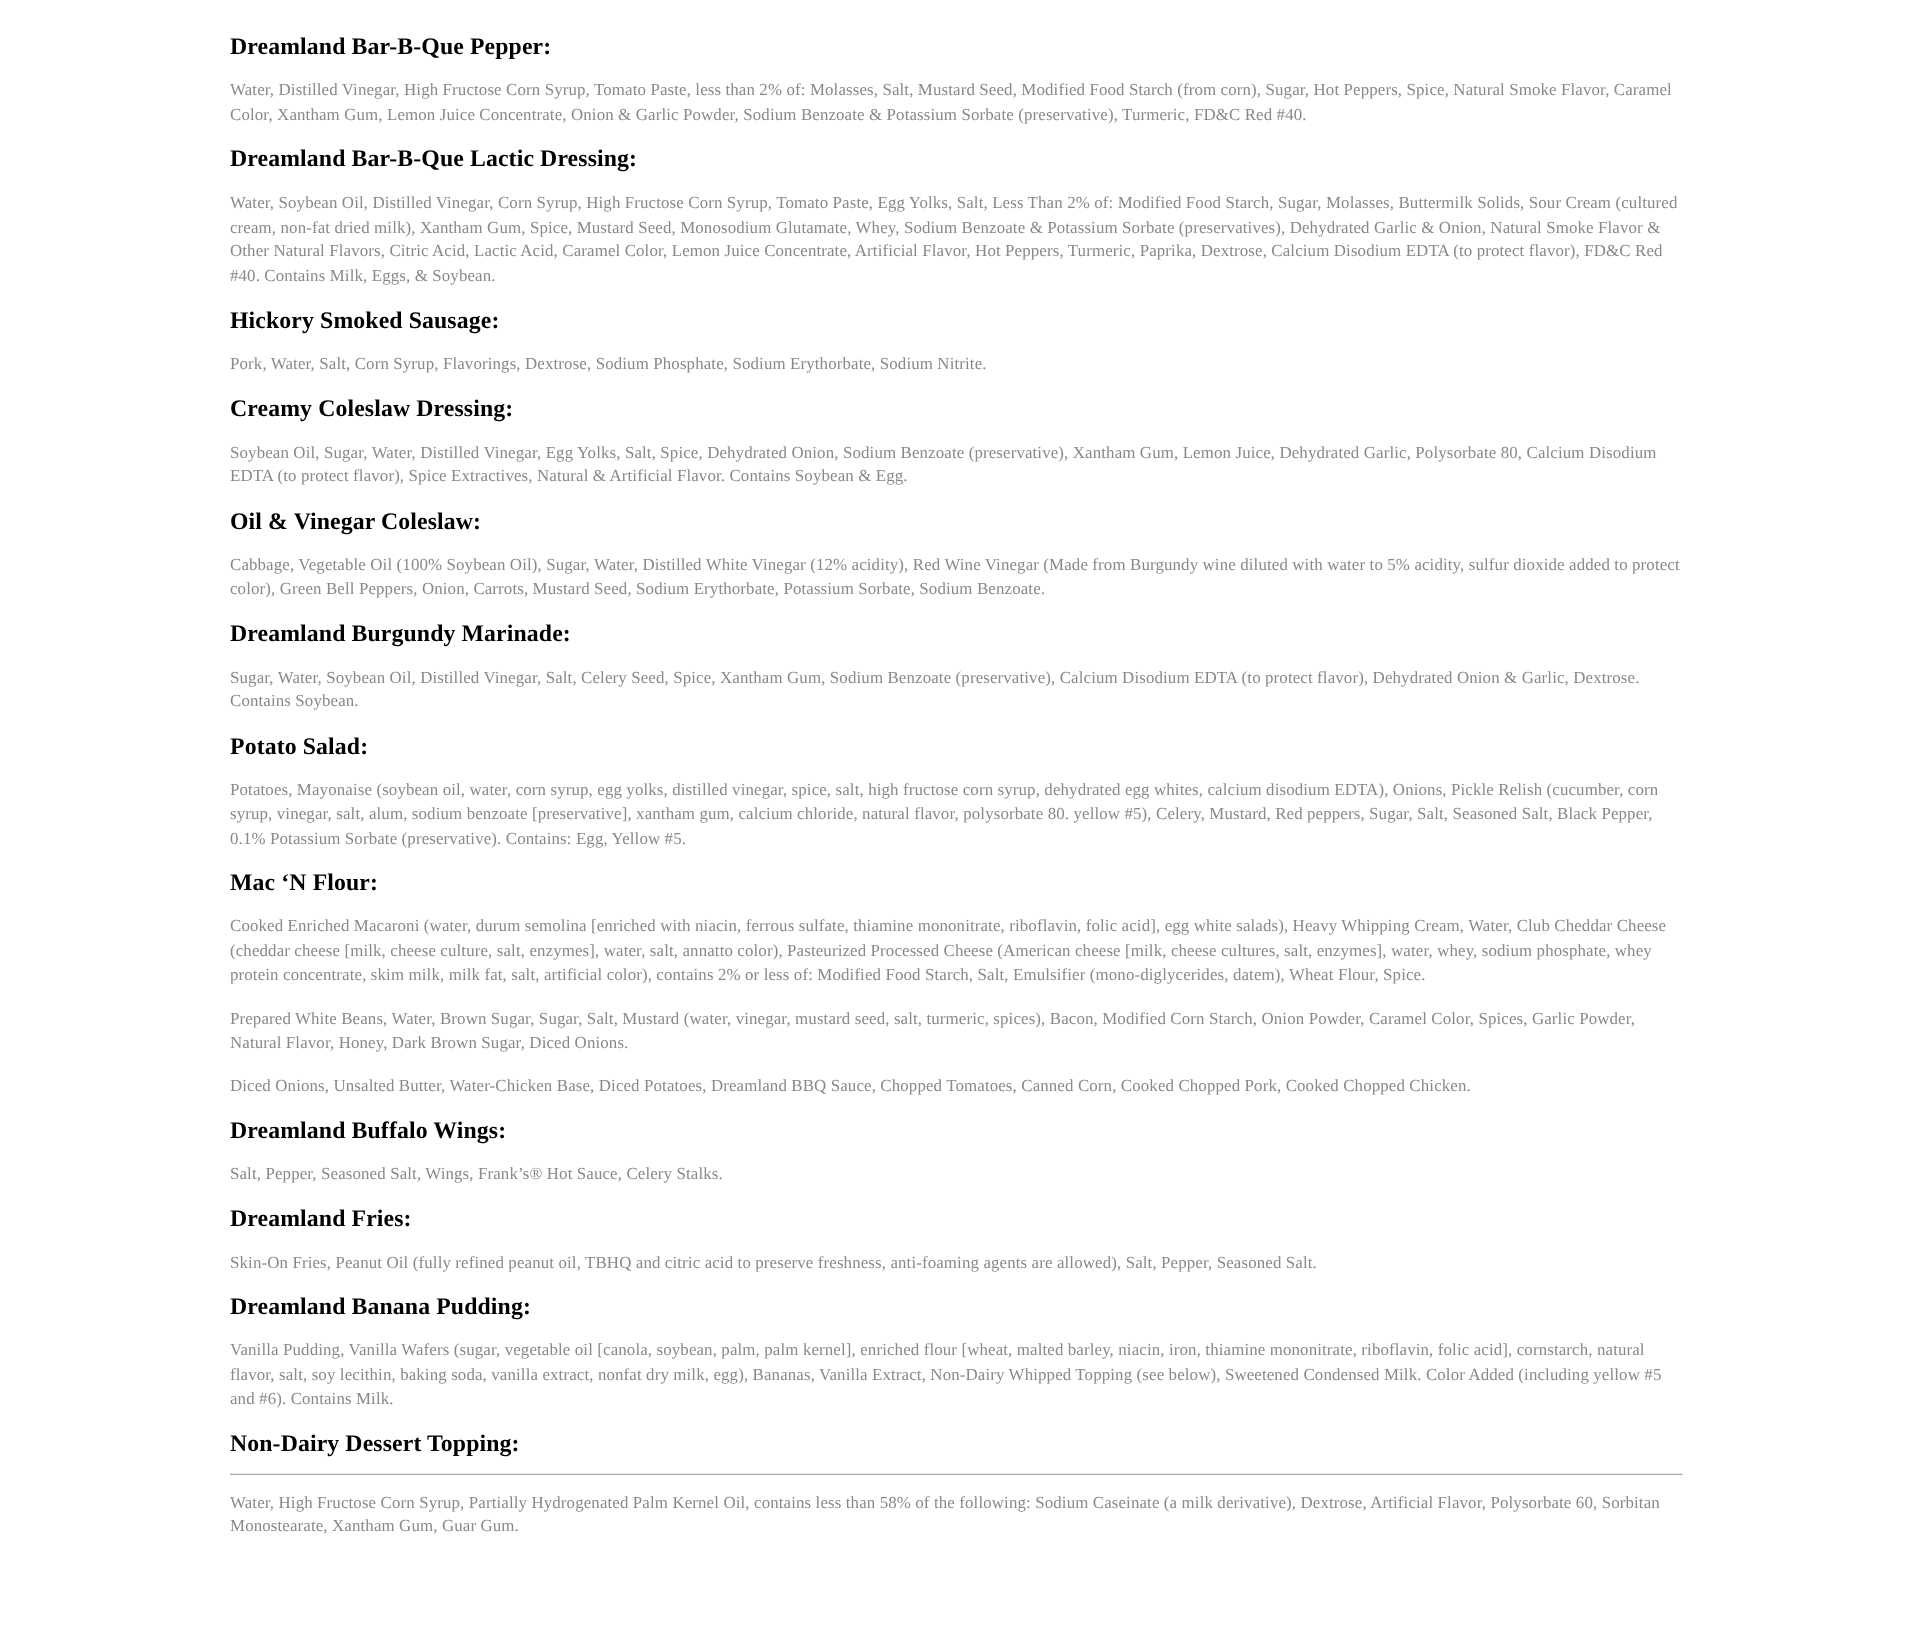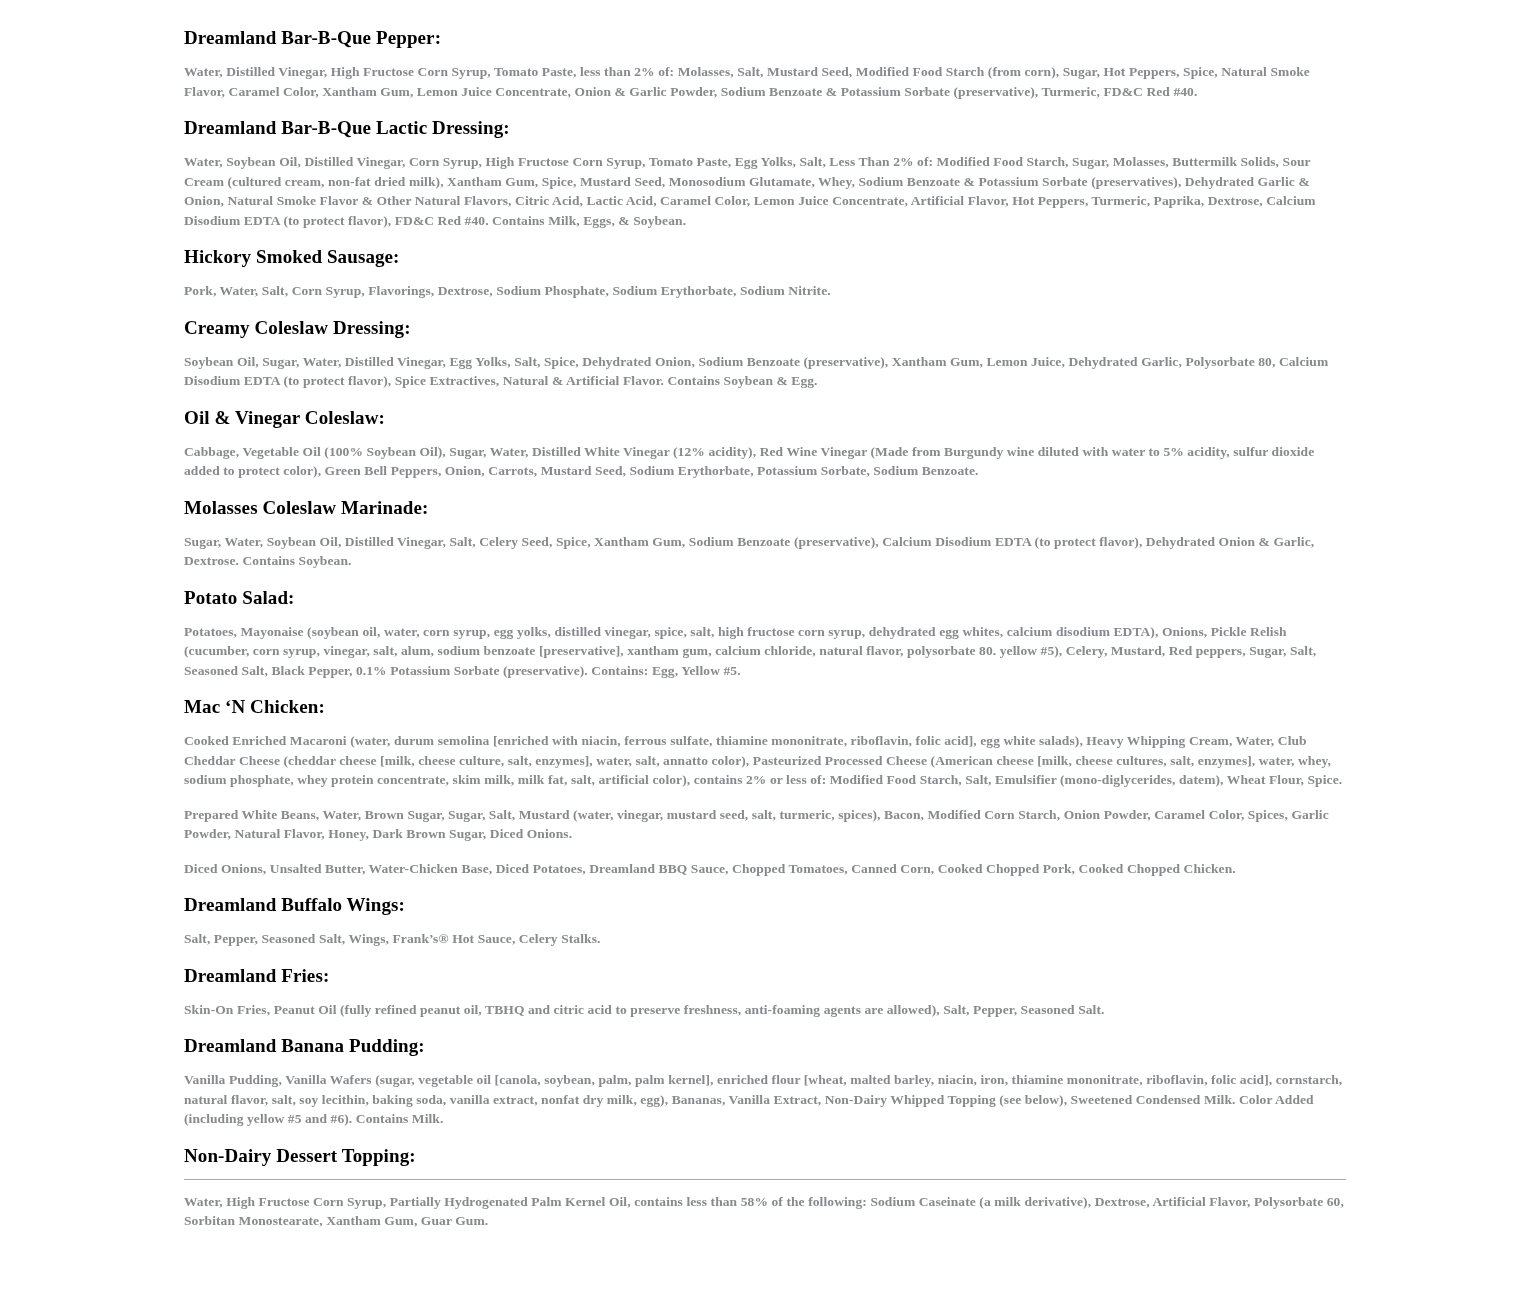--- a/index.html
+++ b/index.html
@@ -27,21 +27,21 @@
     font-size: 19px;
     line-height: 24px;
     font-weight: 700;
     color: var(--heading-color);
     margin: 0 0 11px 0;
     letter-spacing: 0.1px;
   }
   .section-body {
     font-size: 13.5px;
     line-height: 19.5px;
-    font-weight: 700;
+    font-weight: 400;
     color: var(--body-color);
     margin: 12px 0 15px 0;
     letter-spacing: 0.1px;
   }
   .section-divider {
     border: none;
     border-top: 1px solid var(--divider-color);
     margin: 2px 0 9px 0;
     height: 0;
   }
@@ -75,33 +75,33 @@
     <p class="section-body">Soybean Oil, Sugar, Water, Distilled Vinegar, Egg Yolks, Salt, Spice, Dehydrated Onion, Sodium Benzoate (preservative), Xantham Gum, Lemon Juice, Dehydrated Garlic, Polysorbate 80, Calcium Disodium EDTA (to protect flavor), Spice Extractives, Natural &amp; Artificial Flavor. Contains Soybean &amp; Egg.</p>
   </section>
 
   <section class="section">
     <h2 class="section-title">Oil &amp; Vinegar Coleslaw:</h2>
 
     <p class="section-body">Cabbage, Vegetable Oil (100% Soybean Oil), Sugar, Water, Distilled White Vinegar (12% acidity), Red Wine Vinegar (Made from Burgundy wine diluted with water to 5% acidity, sulfur dioxide added to protect color), Green Bell Peppers, Onion, Carrots, Mustard Seed, Sodium Erythorbate, Potassium Sorbate, Sodium Benzoate.</p>
   </section>
 
   <section class="section">
-    <h2 class="section-title">Molasses Coleslaw Marinade:</h2>
+    <h2 class="section-title">Dreamland Burgundy Marinade:</h2>
 
     <p class="section-body">Sugar, Water, Soybean Oil, Distilled Vinegar, Salt, Celery Seed, Spice, Xantham Gum, Sodium Benzoate (preservative), Calcium Disodium EDTA (to protect flavor), Dehydrated Onion &amp; Garlic, Dextrose. Contains Soybean.</p>
   </section>
 
   <section class="section">
     <h2 class="section-title">Potato Salad:</h2>
 
     <p class="section-body">Potatoes, Mayonaise (soybean oil, water, corn syrup, egg yolks, distilled vinegar, spice, salt, high fructose corn syrup, dehydrated egg whites, calcium disodium EDTA), Onions, Pickle Relish (cucumber, corn syrup, vinegar, salt, alum, sodium benzoate [preservative], xantham gum, calcium chloride, natural flavor, polysorbate 80. yellow #5), Celery, Mustard, Red peppers, Sugar, Salt, Seasoned Salt, Black Pepper, 0.1% Potassium Sorbate (preservative). Contains: Egg, Yellow #5.</p>
   </section>
 
   <section class="section">
-    <h2 class="section-title">Mac ‘N Chicken:</h2>
+    <h2 class="section-title">Mac ‘N Flour:</h2>
 
     <p class="section-body">Cooked Enriched Macaroni (water, durum semolina [enriched with niacin, ferrous sulfate, thiamine mononitrate, riboflavin, folic acid], egg white salads), Heavy Whipping Cream, Water, Club Cheddar Cheese (cheddar cheese [milk, cheese culture, salt, enzymes], water, salt, annatto color), Pasteurized Processed Cheese (American cheese [milk, cheese cultures, salt, enzymes], water, whey, sodium phosphate, whey protein concentrate, skim milk, milk fat, salt, artificial color), contains 2% or less of: Modified Food Starch, Salt, Emulsifier (mono-diglycerides, datem), Wheat Flour, Spice.</p>
   </section>
 
   <section class="section">
 
     <p class="section-body">Prepared White Beans, Water, Brown Sugar, Sugar, Salt, Mustard (water, vinegar, mustard seed, salt, turmeric, spices), Bacon, Modified Corn Starch, Onion Powder, Caramel Color, Spices, Garlic Powder, Natural Flavor, Honey, Dark Brown Sugar, Diced Onions.</p>
   </section>
 
   <section class="section">

